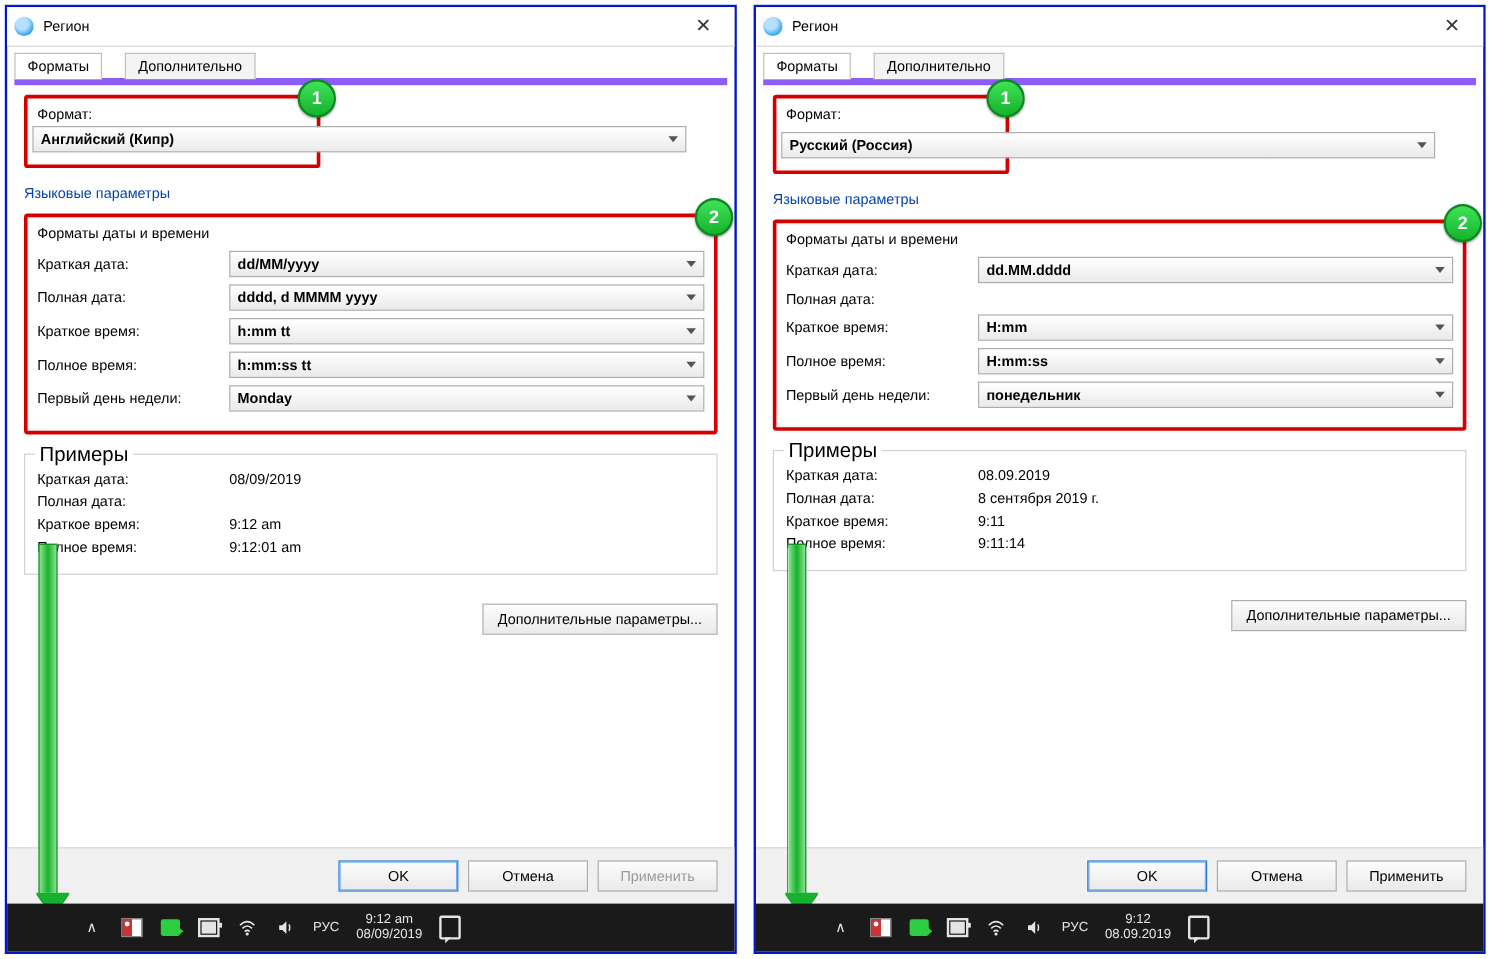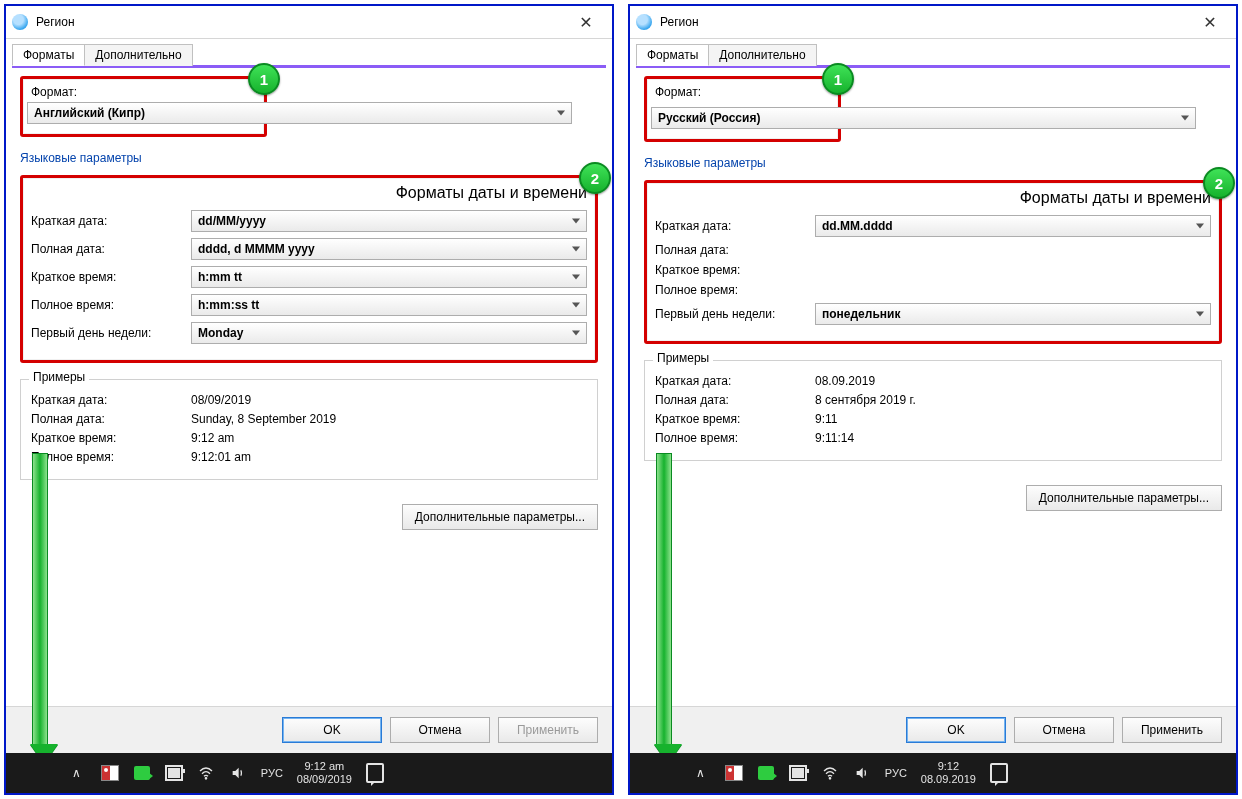--- a/index.html
+++ b/index.html
@@ -41,21 +41,22 @@
   .titlebar .close {
     width: 40px; height: 24px; display:flex; align-items:center; justify-content:center;
     font-size: 16px; color:#333;
   }
 
   
   .tabs {
     display: flex;
     margin: 4px 6px 0 6px;
     position: relative;
-    border-bottom: 3px solid #8b5cf6;
+    border-bottom: 6px solid #8b5cf6;
+    gap: 20px;
   }
   .tab {
     padding: 3px 10px;
     border: 1px solid #c0c0c0;
     border-bottom: none;
     background: #fff;
     position: relative;
     top: 1px;
     font-size: 12px;
   }
@@ -111,37 +112,37 @@
     content: "";
     position: absolute; right: 6px; top: 50%;
     border-left: 4px solid transparent;
     border-right: 4px solid transparent;
     border-top: 5px solid #555;
     transform: translateY(-50%);
   }
 
   .link { color: #0645ad; cursor: pointer; margin: 14px 0 8px 0; display:inline-block; }
 
-  .section-title { font-size: 16px; margin-bottom: 8px; text-align: right; }
+  .section-title { font-size: 12px; margin-bottom: 8px; }
 
   .form-row {
     display: flex; align-items: center; margin: 6px 0;
   }
   .form-row .lbl { width: 160px; font-size: 12px; }
   .form-row .dropdown { flex: 1; }
 
   .group-frame {
     border: 1px solid #d0d0d0;
     padding: 8px 10px 10px 10px;
     position: relative;
     margin-top: 16px;
   }
   .group-frame .group-title {
     position: absolute; top: -10px; left: 8px;
-    background: #fff; padding: 0 4px; font-size: 12px;
+    background: #fff; padding: 0 4px; font-size: 17px;
   }
   .example-row { display:flex; margin: 5px 0; font-size: 12px; }
   .example-row .lbl { width: 160px; }
   .example-row .val { flex:1; }
 
   .btn {
     height: 24px;
     min-width: 74px;
     border: 1px solid #adadad;
     background: linear-gradient(#fdfdfd,#e9e9e9);
@@ -278,21 +279,20 @@
     </div>
 
     <div class="group-frame">
       <div class="group-title">Примеры</div>
       <div class="example-row">
           <div class="lbl">Краткая дата:</div>
           <div class="val">08/09/2019</div>
         </div>
       <div class="example-row">
           <div class="lbl">Полная дата:</div>
-          <div class="val">Sunday, 8 September 2019</div>
         </div>
       <div class="example-row">
           <div class="lbl">Краткое время:</div>
           <div class="val">9:12 am</div>
         </div>
       <div class="example-row">
           <div class="lbl">Полное время:</div>
           <div class="val">9:12:01 am</div>
         </div>
     </div>
@@ -384,23 +384,29 @@
         <div class="lbl">Краткая дата:</div>
         <div class="dropdown">
             <span>dd.MM.dddd</span>
           </div>
       </div>
       <div class="form-row">
         <div class="lbl">Полная дата:</div>
       </div>
       <div class="form-row">
         <div class="lbl">Краткое время:</div>
+        <div class="dropdown">
+            <span>H:mm</span>
+          </div>
       </div>
       <div class="form-row">
         <div class="lbl">Полное время:</div>
+        <div class="dropdown">
+            <span>H:mm:ss</span>
+          </div>
       </div>
       <div class="form-row">
         <div class="lbl">Первый день недели:</div>
         <div class="dropdown">
             <span>понедельник</span>
           </div>
       </div>
     </div>
 
     <div class="group-frame">

